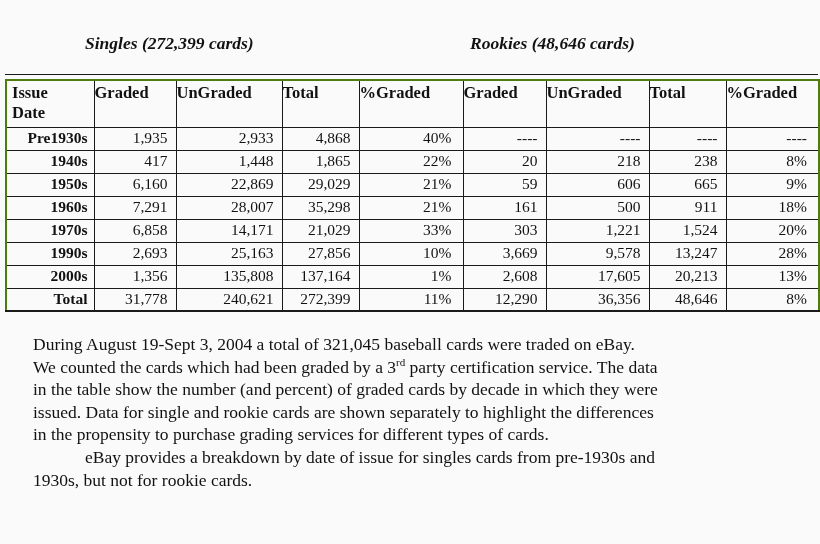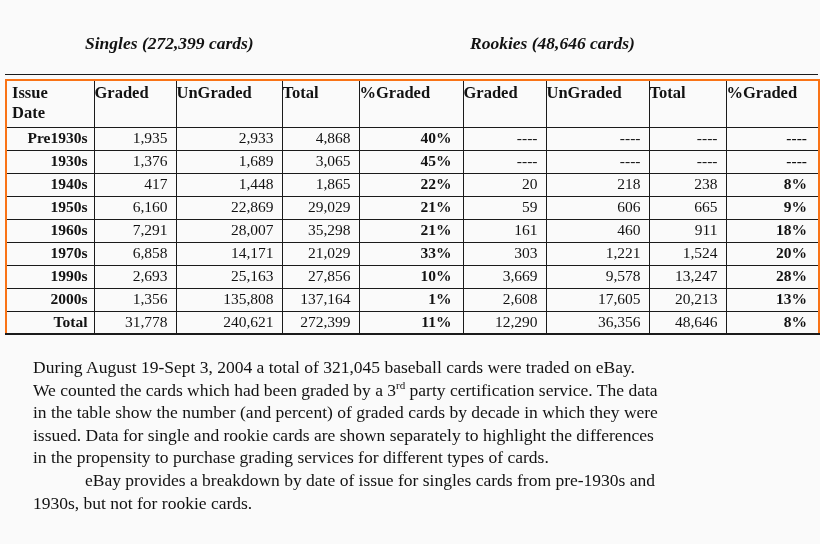--- a/index.html
+++ b/index.html
@@ -26,40 +26,40 @@
   .table-top-rule {
     margin-left: 5px; width: 813px;
     border-top: 1.5px solid #1a1a1a;
     height: 5px;
   }
 
   table.grading {
     margin-left: 5px; width: 813px;
     border-collapse: collapse;
     table-layout: fixed;
-    border: 2px solid #f97316;
+    border: 2px solid #4d7c0f;
     font-size: 15.5px;
   }
   table.grading th, table.grading td {
     border: 1px solid #1a1a1a;
     overflow: hidden; white-space: nowrap;
   }
   thead th {
     height: 47px;
     vertical-align: top;
     font-weight: bold;
     font-size: 16.5px;
     text-align: left;
     padding-top: 2px;
     border-bottom: 2px solid #1a1a1a;
   }
   thead th.h-label { text-align: left; padding-left: 5px; }
   tbody td { height: 23px; padding: 0 8px 1px 0; text-align: right; }
   tbody td.c-label { font-weight: bold; padding-right: 6px; }
-  tbody td.c-pct   { font-weight: bold; padding-right: 11px; }
+  tbody td.c-pct   { font-weight: normal; padding-right: 11px; }
   tbody tr:last-child td { border-bottom: 2px solid #1a1a1a; }
 
   
   .caption {
     margin: 21px 30px 0 33px;
     font-size: 17.5px;
     line-height: 22.6px;
     text-align: left;
   }
   .caption sup { font-size: 11px; vertical-align: super; line-height: 0; }
@@ -111,31 +111,20 @@
           <td class="c-num">1,935</td>
           <td class="c-num">2,933</td>
           <td class="c-num">4,868</td>
           <td class="c-pct">40%</td>
           <td class="c-num">----</td>
           <td class="c-num">----</td>
           <td class="c-num">----</td>
           <td class="c-pct">----</td>
         </tr>
         <tr>
-          <td class="c-label">1930s</td>
-          <td class="c-num">1,376</td>
-          <td class="c-num">1,689</td>
-          <td class="c-num">3,065</td>
-          <td class="c-pct">45%</td>
-          <td class="c-num">----</td>
-          <td class="c-num">----</td>
-          <td class="c-num">----</td>
-          <td class="c-pct">----</td>
-        </tr>
-        <tr>
           <td class="c-label">1940s</td>
           <td class="c-num">417</td>
           <td class="c-num">1,448</td>
           <td class="c-num">1,865</td>
           <td class="c-pct">22%</td>
           <td class="c-num">20</td>
           <td class="c-num">218</td>
           <td class="c-num">238</td>
           <td class="c-pct">8%</td>
         </tr>
@@ -150,21 +139,21 @@
           <td class="c-num">665</td>
           <td class="c-pct">9%</td>
         </tr>
         <tr>
           <td class="c-label">1960s</td>
           <td class="c-num">7,291</td>
           <td class="c-num">28,007</td>
           <td class="c-num">35,298</td>
           <td class="c-pct">21%</td>
           <td class="c-num">161</td>
-          <td class="c-num">460</td>
+          <td class="c-num">500</td>
           <td class="c-num">911</td>
           <td class="c-pct">18%</td>
         </tr>
         <tr>
           <td class="c-label">1970s</td>
           <td class="c-num">6,858</td>
           <td class="c-num">14,171</td>
           <td class="c-num">21,029</td>
           <td class="c-pct">33%</td>
           <td class="c-num">303</td>

